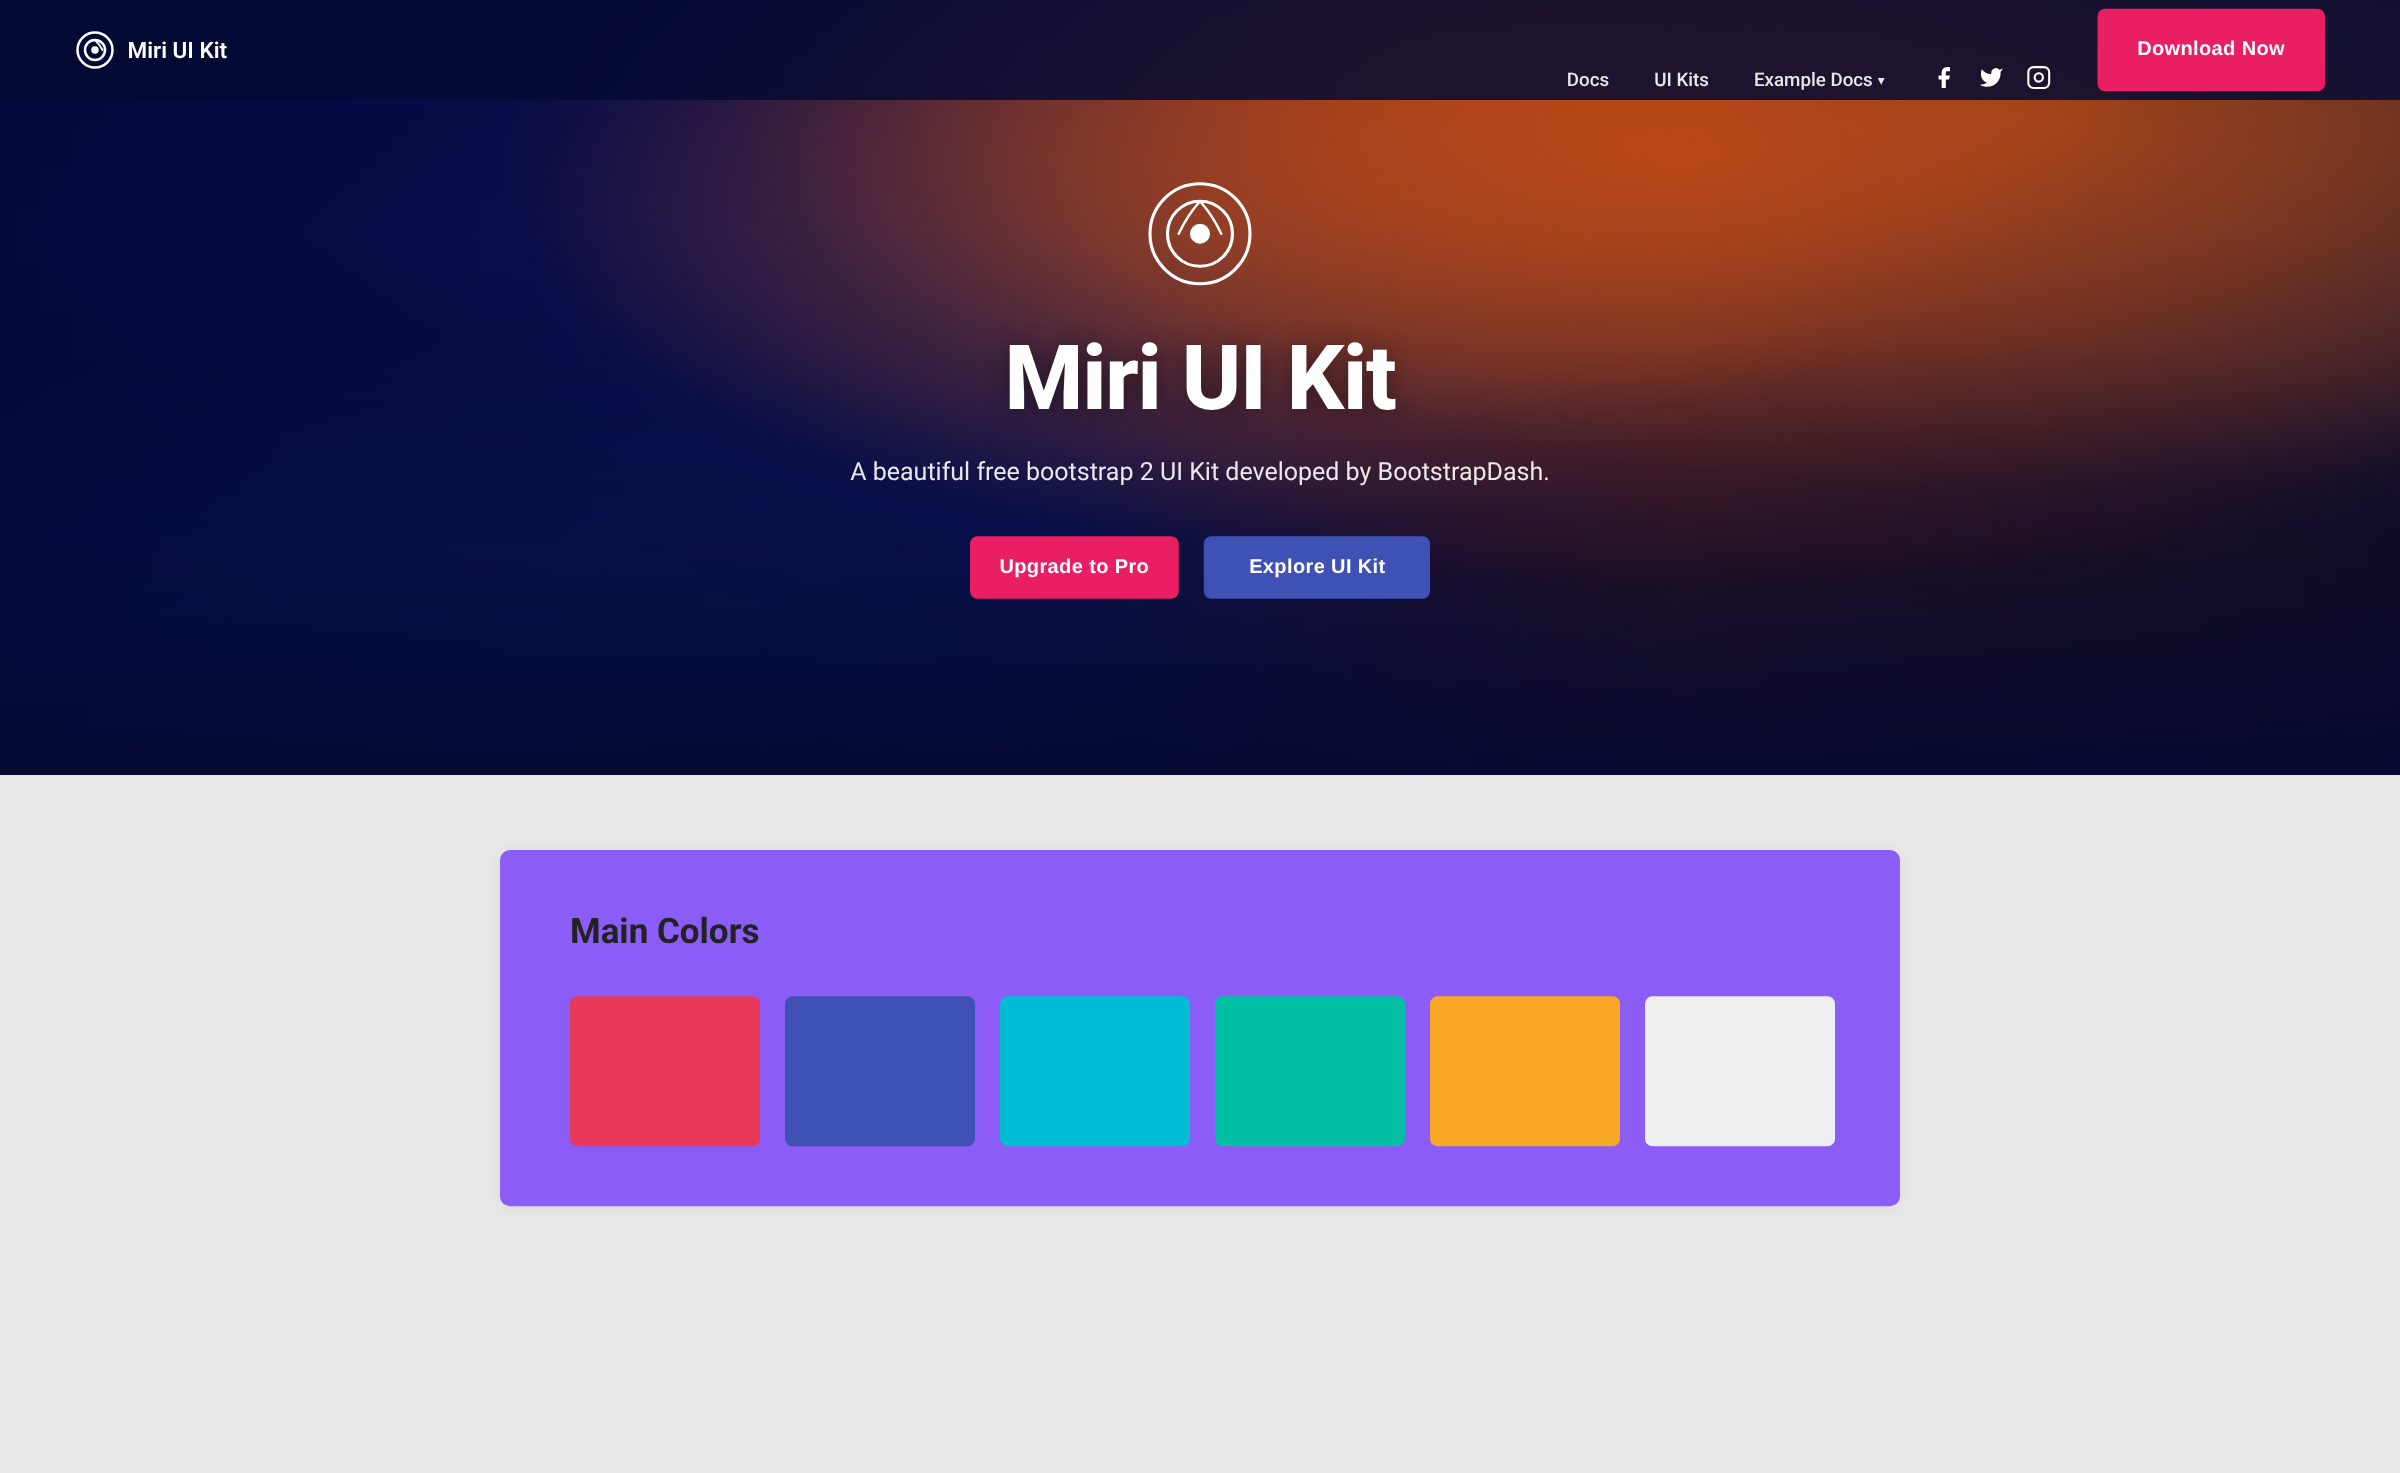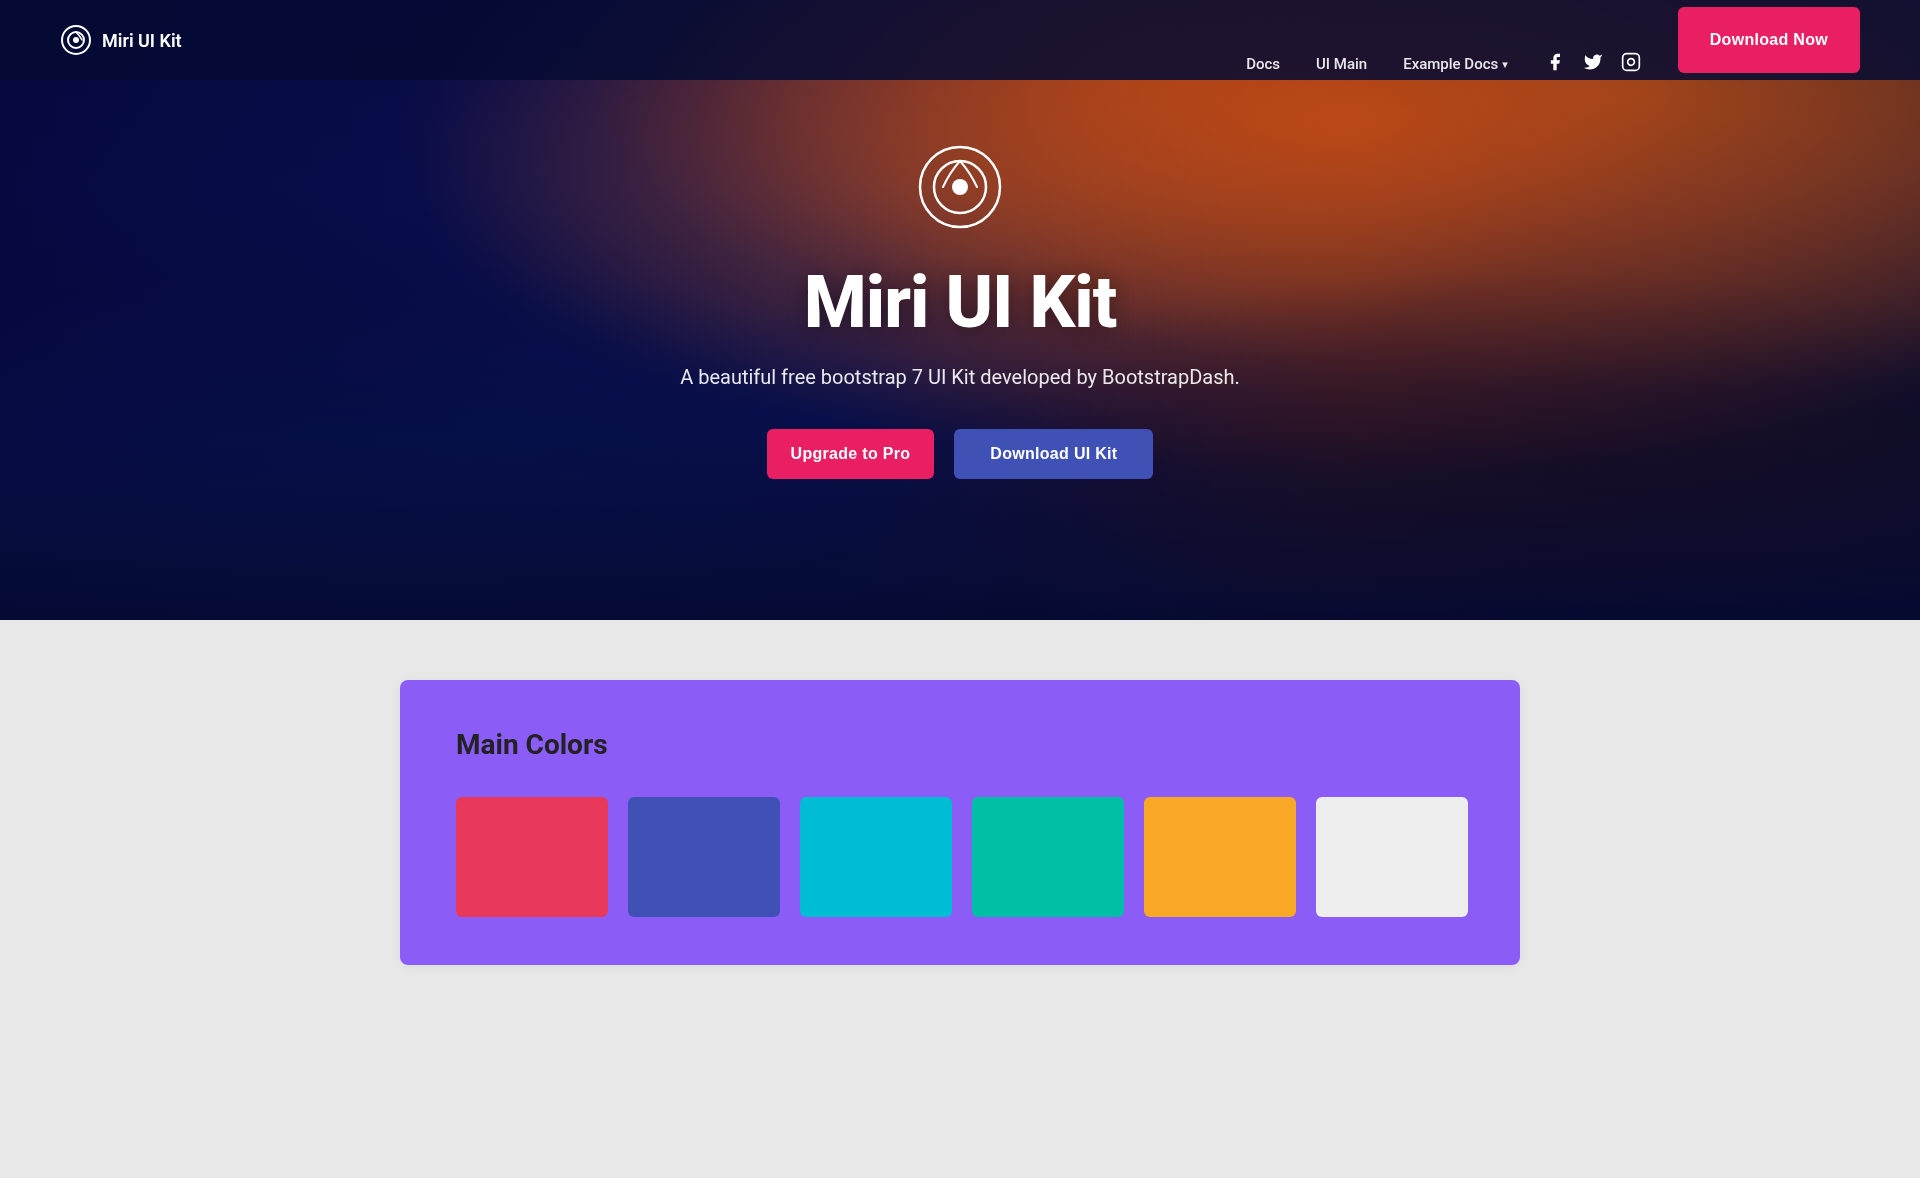--- a/index.html
+++ b/index.html
@@ -259,21 +259,21 @@
       <circle cx="16" cy="16" r="14" stroke="white" stroke-width="2"></circle>
       <circle cx="16" cy="16" r="8" stroke="white" stroke-width="2"></circle>
       <circle cx="16" cy="16" r="3" fill="white"></circle>
       <path d="M16 8 Q20 12 22 16" stroke="white" stroke-width="1.5" fill="none" stroke-linecap="round"></path>
     </svg>
     <span class="brand-name">Miri UI Kit</span>
   </a>
 
   <div class="navbar-nav">
     <a class="nav-link" href="#">Docs</a>
-    <a class="nav-link" href="#">UI Main</a>
+    <a class="nav-link" href="#">UI Kits</a>
     <a class="nav-link nav-link-dropdown" href="#">Example Docs</a>
 
     <div class="social-icons">
 
       <span class="social-icon">
         <svg width="20" height="20" viewBox="0 0 24 24" fill="white" xmlns="http://www.w3.org/2000/svg">
           <path d="M18 2h-3a5 5 0 0 0-5 5v3H7v4h3v8h4v-8h3l1-4h-4V7a1 1 0 0 1 1-1h3z"></path>
         </svg>
       </span>
 
@@ -303,25 +303,25 @@
     
     <svg class="hero-logo" viewBox="0 0 90 90" fill="none" xmlns="http://www.w3.org/2000/svg">
       <circle cx="45" cy="45" r="40" stroke="white" stroke-width="2.5"></circle>
       <circle cx="45" cy="45" r="26" stroke="white" stroke-width="2.5"></circle>
       <circle cx="45" cy="45" r="8" fill="white"></circle>
       <path d="M45 19 Q55 30 62 45" stroke="white" stroke-width="2" fill="none" stroke-linecap="round"></path>
       <path d="M45 19 Q35 30 28 45" stroke="white" stroke-width="2" fill="none" stroke-linecap="round"></path>
     </svg>
 
     <h1 class="hero-title">Miri UI Kit</h1>
-    <p class="hero-subtitle">A beautiful free bootstrap 7 UI Kit developed by BootstrapDash.</p>
+    <p class="hero-subtitle">A beautiful free bootstrap 2 UI Kit developed by BootstrapDash.</p>
 
     <div class="hero-buttons">
       <button class="btn-upgrade">Upgrade to Pro</button>
-      <button class="btn-explore">Download UI Kit</button>
+      <button class="btn-explore">Explore UI Kit</button>
     </div>
   </div>
 </section>
 
 <section class="colors-section">
   <div class="colors-card">
     <h2 class="colors-title">Main Colors</h2>
     <div class="color-swatches" id="swatches-container">
     <div class="color-swatch" style="background-color: rgb(232, 57, 90);"></div>
         <div class="color-swatch" style="background-color: rgb(63, 81, 181);"></div>

